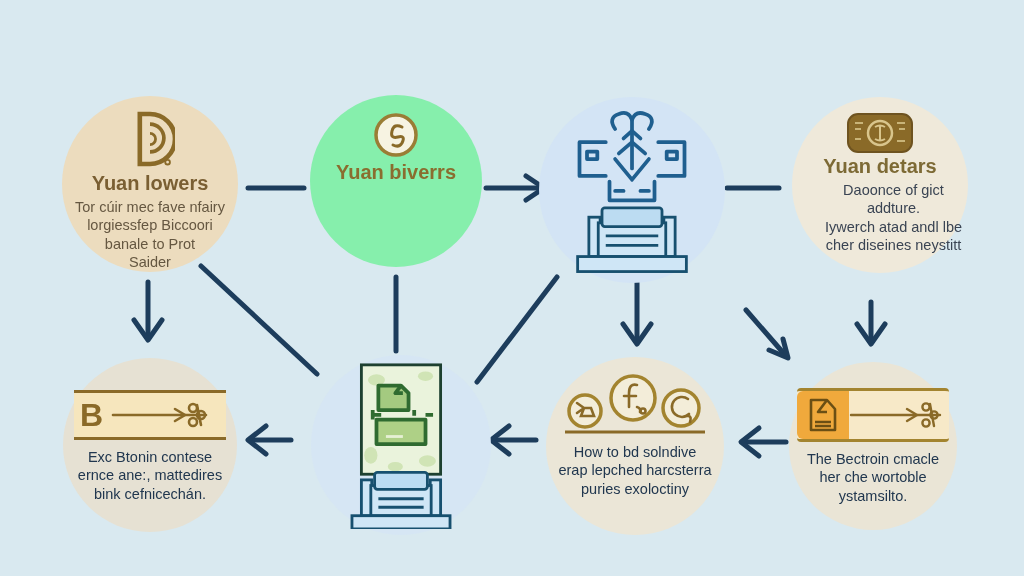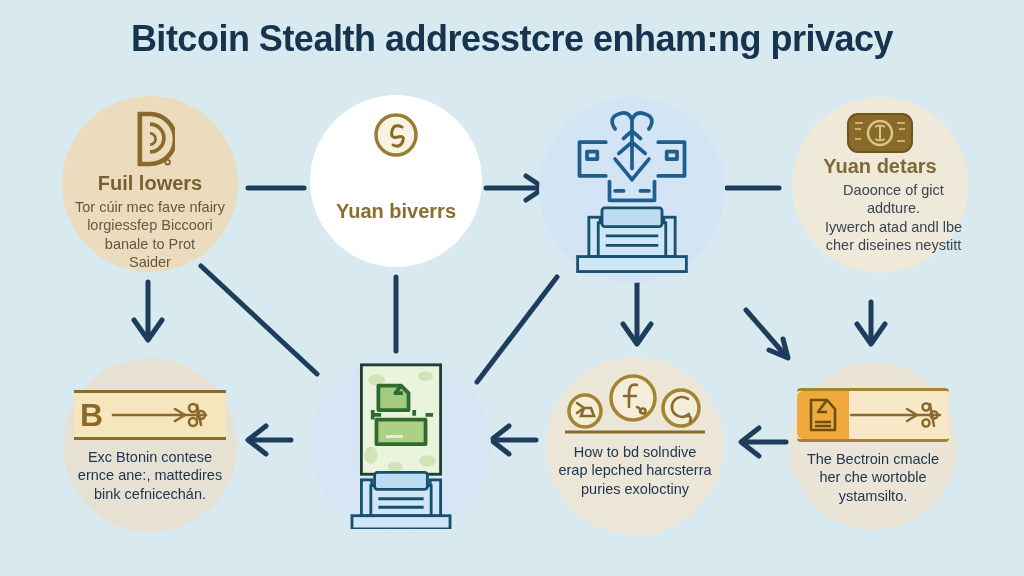--- a/index.html
+++ b/index.html
@@ -38,21 +38,20 @@
     width:52px;background:#f0a93c;border-radius:6px 0 0 6px;
     display:flex;align-items:center;justify-content:center;
   }
   .banner2 .cream{flex:1;display:flex;align-items:center;}
 </style>
 </head>
 <body>
 
 <div class="canvas">
 
-  <h1 class="title">Bitcoin Stealth addresstcre enham:ng privacy</h1>
 
   <svg class="arrows" width="1024" height="576" viewBox="0 0 1024 576">
     <g fill="none" stroke="#1d3d5c" stroke-width="5" stroke-linecap="round" stroke-linejoin="round">
 
       <path d="M248 188 L304 188"></path>
       <path d="M486 188 L538 188"></path>
         <path d="M526 176 L544 188 L526 200"></path>
       <path d="M727 188 L779 188"></path>
 
       <path d="M148 282 L148 334"></path>
@@ -81,28 +80,28 @@
     <div class="icon">
       <svg width="50" height="62" viewBox="0 0 54 66">
         <g fill="none" stroke="#8a6a28">
           <path d="M16 6 V60 H27 A27 27 0 0 0 27 6 Z" stroke-width="5"></path>
           <path d="M27 17 A15 15 0 0 1 27 47" stroke-width="4"></path>
           <path d="M27 27 A6 6 0 0 1 27 39" stroke-width="3"></path>
           <circle cx="46" cy="58" r="2.5" stroke-width="2"></circle>
         </g>
       </svg>
     </div>
-    <div class="heading" style="color:#7a5f33;">Fuil lowers</div>
+    <div class="heading" style="color:#7a5f33;">Yuan lowers</div>
     <div class="body brown">Tor cúir mec fave nfairy
 lorgiessfep Biccoori
 banale to Prot
 Saider</div>
   </div>
 
-  <div class="node" style="left:310px;top:95px;width:172px;height:172px;background:#ffffff;padding-top:16px;gap:39px;">
+  <div class="node" style="left:310px;top:95px;width:172px;height:172px;background:#86efac;padding-top:16px;">
     <div class="icon">
       <svg width="48" height="48" viewBox="0 0 48 48">
         <circle cx="24" cy="24" r="20" fill="#f7f3e2" stroke="#9a7d35" stroke-width="3.5"></circle>
         <path d="M30 16 q-8 -4 -10 4 q-2 8 6 6 q8 -2 4 6 q-3 5 -9 2" fill="none" stroke="#8a6a28" stroke-width="3" stroke-linecap="round"></path>
       </svg>
     </div>
     <div class="heading">Yuan biverrs</div>
   </div>
 
   <div class="node" style="left:539px;top:97px;width:186px;height:186px;background:#d3e4f5;justify-content:center;">

